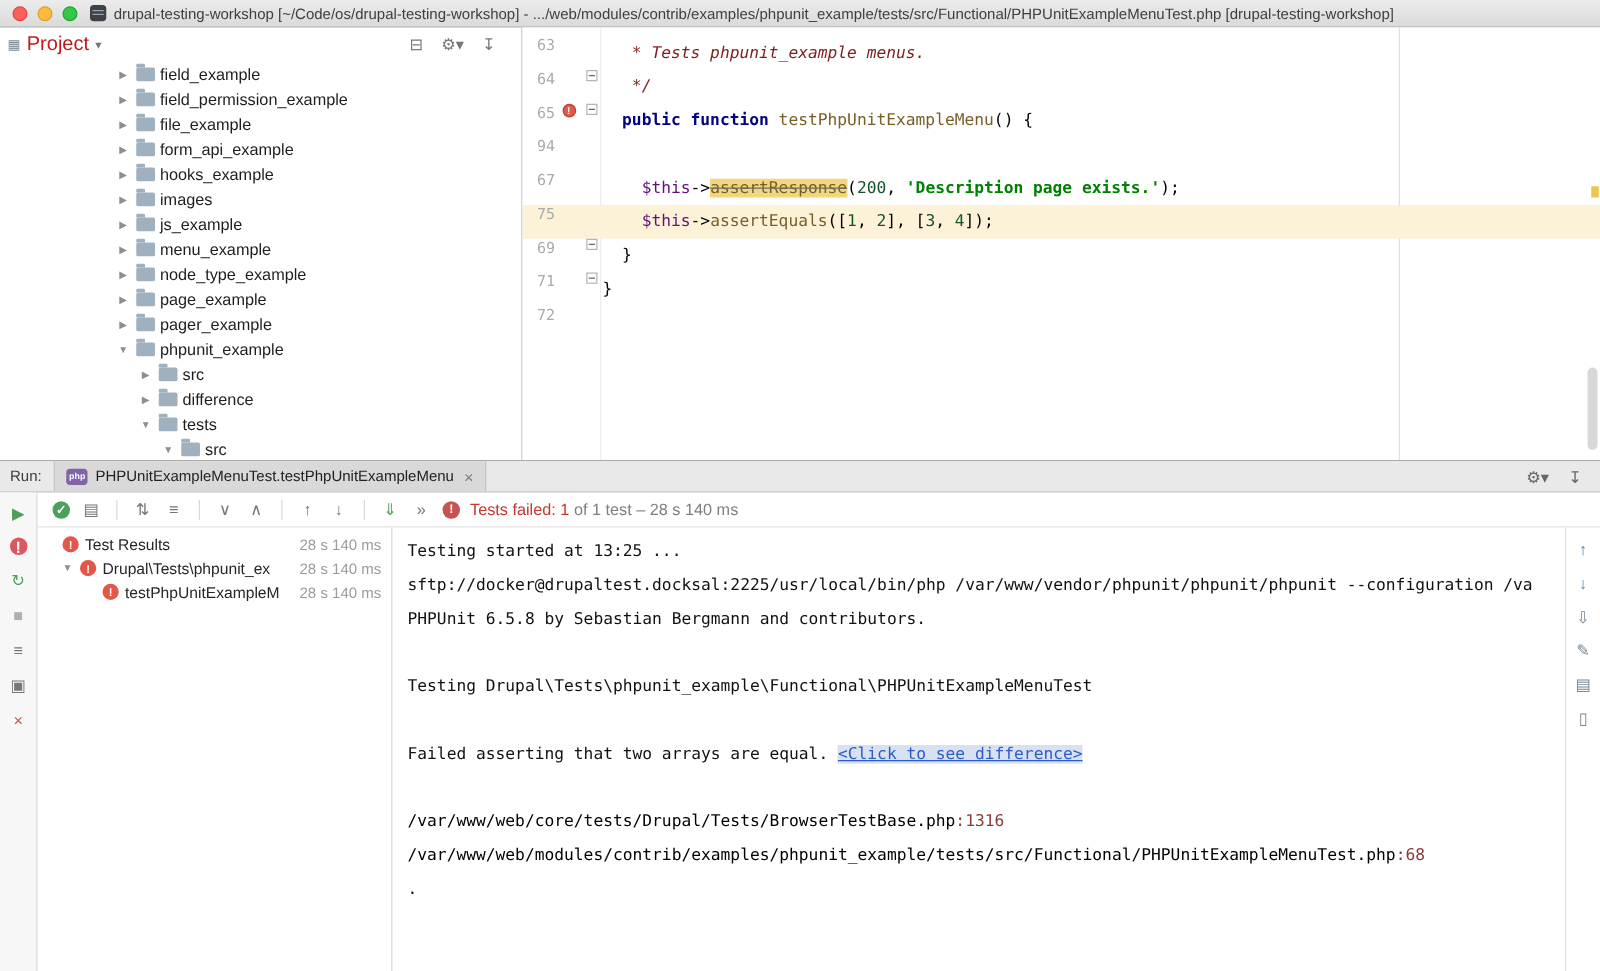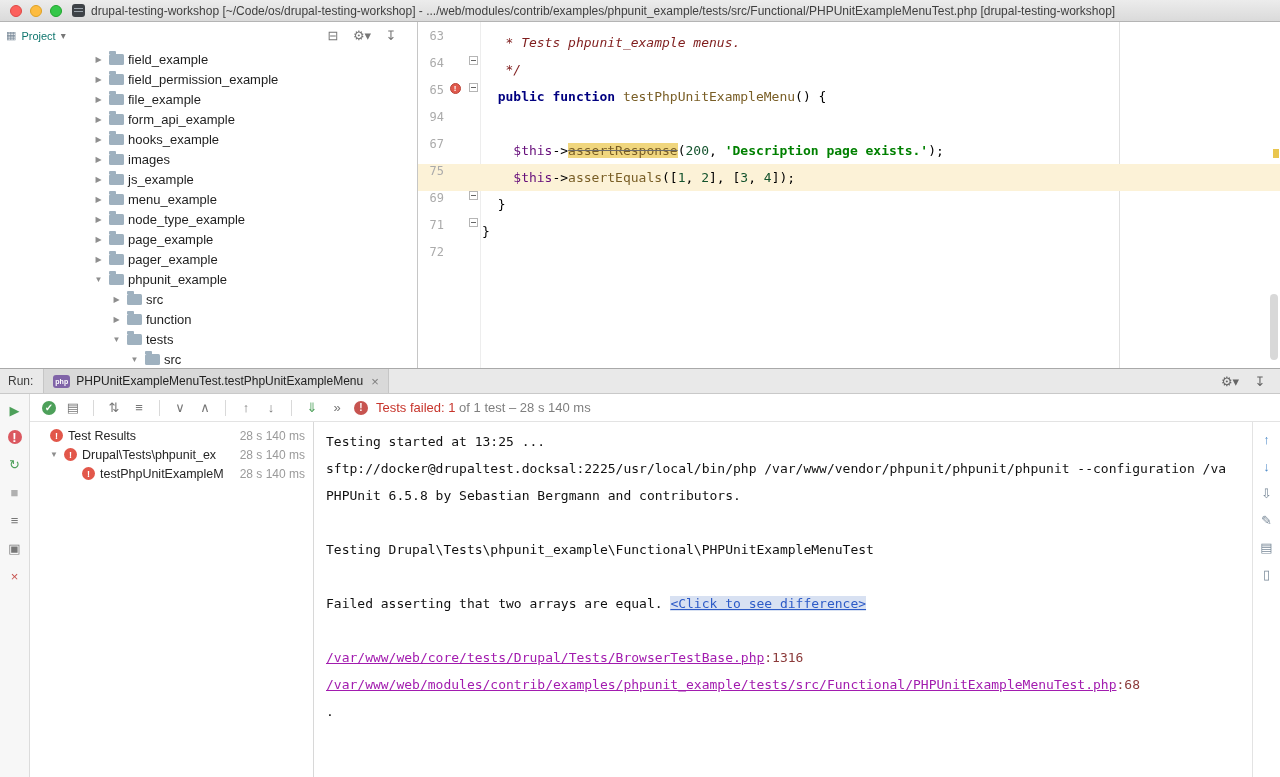--- a/index.html
+++ b/index.html
@@ -15,21 +15,21 @@
   .tl-zoom{background:#34C749;border:1px solid #1FA62C}
   .app-icon{width:13px;height:13px;border-radius:3px;background:#3E4247;margin-right:6px;flex:none;position:relative}
   .app-icon::after{content:"";position:absolute;left:2px;right:2px;top:4px;height:1px;background:#9aa3ab;box-shadow:0 3px 0 #9aa3ab}
   .win-title{font-size:12px;color:#3F3F3F;white-space:nowrap;overflow:hidden;flex:1}
 
   
   .main{display:flex;height:346px}
   .project{width:418px;border-right:1px solid #C6C6C6;display:flex;flex-direction:column;overflow:hidden;background:#fff}
   .project-header{height:27px;display:flex;align-items:center;padding:0 6px;gap:5px;flex:none}
   .pt-icon{font-size:11px;color:#7A8A99}
-  .pt-title{font-size:11px;color:#0f766e}
+  .pt-title{font-size:16px;color:#b91c1c}
   .pt-caret{font-size:10px;color:#777}
   .pt-icons{margin-left:auto;display:flex;gap:13px;padding-right:12px}
   .project-tree{flex:1;overflow:hidden}
   .tree-row{height:20px;display:flex;align-items:center;white-space:nowrap;cursor:default}
   .chev{width:11px;font-size:8px;color:#8E8E8E;text-align:center;flex:none}
   .folder{width:15px;height:11px;background:#9FB1BF;border-radius:1.5px;position:relative;flex:none;margin:0 4px 0 5px}
   .folder::before{content:"";position:absolute;top:-3px;left:0;width:7px;height:3px;background:#9FB1BF;border-radius:1px 1px 0 0}
   .tlabel{font-size:13px;color:#1E1E1E}
 
   
@@ -76,21 +76,21 @@
   .run-split{flex:1;display:flex;min-height:0}
   .test-tree{width:284px;border-right:1px solid #D8D8D8;padding-top:4px;overflow:hidden;flex:none}
   .tt-row{height:19px;display:flex;align-items:center;padding-right:8px;font-size:12.5px;color:#262626;white-space:nowrap}
   .tt-chev{width:14px;font-size:8px;color:#8E8E8E;flex:none}
   .fail-icon{width:13px;height:13px;border-radius:50%;background:#E2574A;color:#fff;font-size:9px;font-weight:bold;display:flex;align-items:center;justify-content:center;flex:none;margin-right:5px}
   .tt-label{overflow:hidden;white-space:nowrap;margin-right:6px}
   .tt-time{margin-left:auto;color:#9A9A9A;font-size:12px;flex:none}
   .console{flex:1;padding:6px 0 0 12px;font:13px/27px "DejaVu Sans Mono",monospace;white-space:pre;overflow:hidden;color:#111;min-width:0}
   .console div{height:27px}
   .cs-plain{color:#111}
-  .cs-link{color:#a21caf;text-decoration:underline}
+  .cs-link{color:#000000;}
   .cs-loc{color:#8B3A3A}
   .cs-diff-link{color:#2D5BC7;text-decoration:underline;background:#D8E1F2}
   .console-right{width:28px;border-left:1px solid #E3E3E3;display:flex;flex-direction:column;align-items:center;gap:11px;padding-top:9px;flex:none}
 
   
   .tbicon{width:16px;height:16px;display:inline-flex;align-items:center;justify-content:center;font-size:13px;cursor:default;flex:none}
   .tbicon.bgc{width:14px;height:14px;border-radius:50%;color:#fff;font-size:10px;font-weight:bold}
   .tsep{width:1px;height:16px;background:#D9D9D9;margin:0 3px;flex:none}
   .run-left .tbicon,.console-right .tbicon{font-size:13px}
 </style>
@@ -181,21 +181,21 @@
           <span class="tlabel">phpunit_example</span>
         </div>
         <div class="tree-row" style="padding-left: 111px;">
           <span class="chev">▶</span>
           <span class="folder"></span>
           <span class="tlabel">src</span>
         </div>
         <div class="tree-row" style="padding-left: 111px;">
           <span class="chev">▶</span>
           <span class="folder"></span>
-          <span class="tlabel">function</span>
+          <span class="tlabel">difference</span>
         </div>
         <div class="tree-row" style="padding-left: 111px;">
           <span class="chev">▼</span>
           <span class="folder"></span>
           <span class="tlabel">tests</span>
         </div>
         <div class="tree-row" style="padding-left: 129px;">
           <span class="chev">▼</span>
           <span class="folder"></span>
           <span class="tlabel">src</span>

